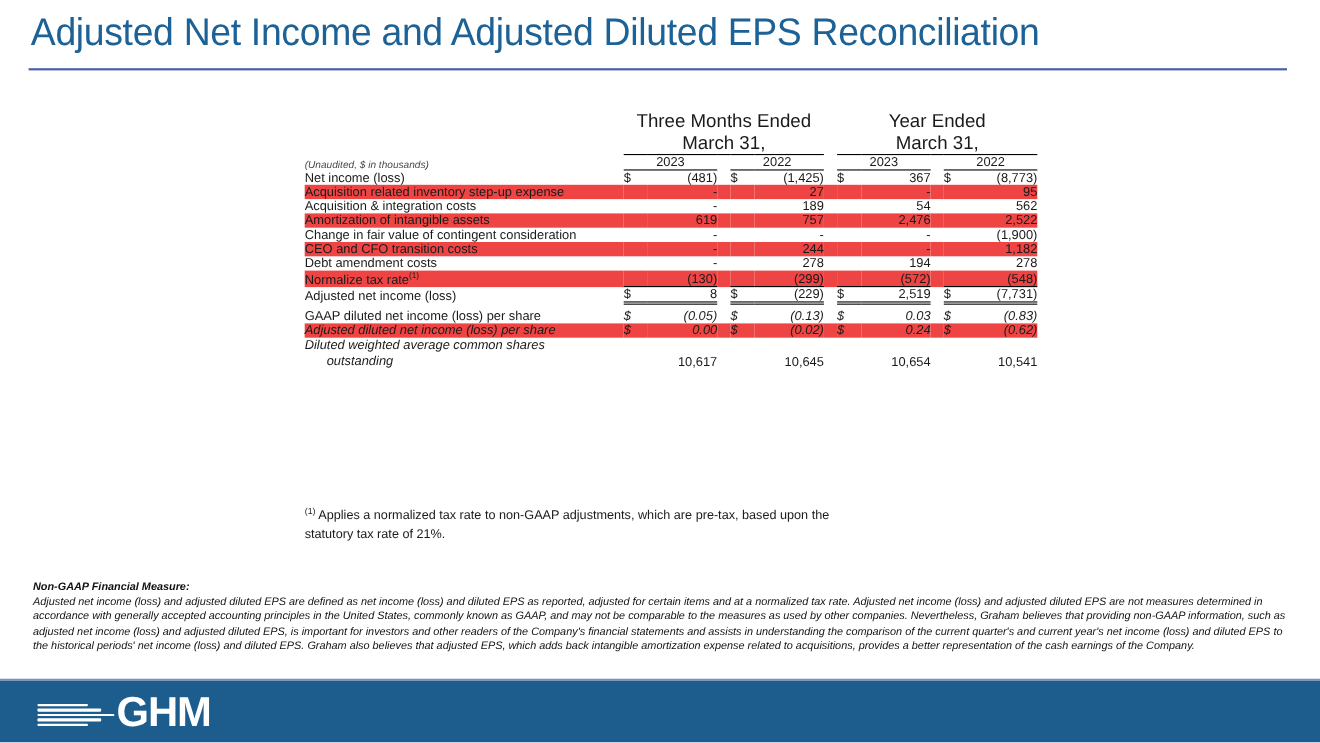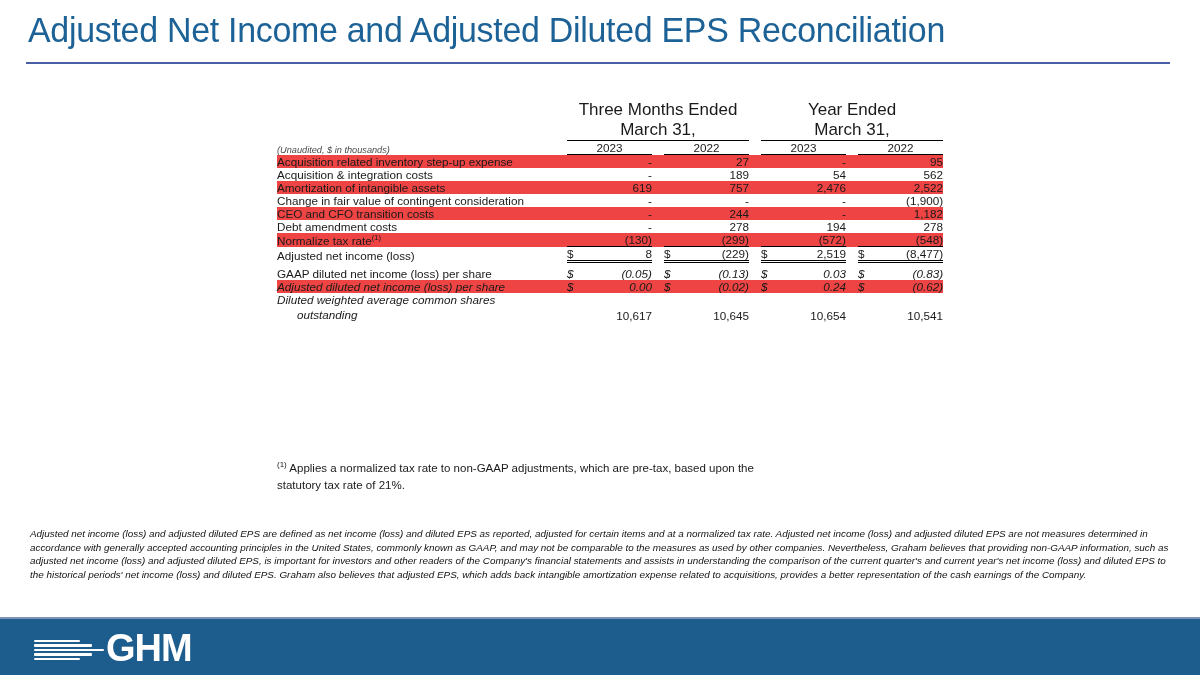--- a/index.html
+++ b/index.html
@@ -250,20 +250,34 @@
       <td class="unaudited">(Unaudited, $ in thousands)</td>
       <td class="yr-head yr-underline" colspan="2">2023</td>
       <td></td>
       <td class="yr-head yr-underline" colspan="2">2022</td>
       <td></td>
       <td class="yr-head yr-underline" colspan="2">2023</td>
       <td></td>
       <td class="yr-head yr-underline" colspan="2">2022</td>
     </tr>
 
+    <tr>
+      <td class="lbl bold">Net income (loss)</td>
+      <td class="cur bold">$</td>
+      <td class="val bold">(481)</td>
+      <td></td>
+      <td class="cur bold">$</td>
+      <td class="val bold">(1,425)</td>
+      <td></td>
+      <td class="cur bold">$</td>
+      <td class="val bold">367</td>
+      <td></td>
+      <td class="cur bold">$</td>
+      <td class="val bold">(8,773)</td>
+    </tr>
 
     <tr class="band">
       <td class="lbl">Acquisition related inventory step-up expense</td>
       <td class="cur"></td>
       <td class="val">-</td>
       <td></td>
       <td class="cur"></td>
       <td class="val">27</td>
       <td></td>
       <td class="cur"></td>
@@ -368,21 +382,21 @@
       <td class="cur bold ruled dbl-bottom">$</td>
       <td class="val bold ruled dbl-bottom">8</td>
       <td></td>
       <td class="cur bold ruled dbl-bottom">$</td>
       <td class="val bold ruled dbl-bottom">(229)</td>
       <td></td>
       <td class="cur bold ruled dbl-bottom">$</td>
       <td class="val bold ruled dbl-bottom">2,519</td>
       <td></td>
       <td class="cur bold ruled dbl-bottom">$</td>
-      <td class="val bold ruled dbl-bottom">(8,477)</td>
+      <td class="val bold ruled dbl-bottom">(7,731)</td>
     </tr>
 
     <tr class="spacer-row">
           <td colspan="12"></td>
         </tr>
 
     <tr>
       <td class="lbl bold">GAAP diluted net income (loss) per share</td>
       <td class="cur bold ital">$</td>
       <td class="val ital">(0.05)</td>
@@ -429,20 +443,21 @@
   </tbody>
     </table>
 </div>
 
 <div class="footnote">
   <sup>(1)</sup>
   <span>Applies a normalized tax rate to non-GAAP adjustments, which are pre-tax, based upon the statutory tax rate of 21%.</span>
 </div>
 
 <div class="nongaap">
+  <span class="ng-head">Non-GAAP Financial Measure:</span>
   <span>Adjusted net income (loss) and adjusted diluted EPS are defined as net income (loss) and diluted EPS as reported, adjusted for certain items and at a normalized tax rate. Adjusted net income (loss) and adjusted diluted EPS are not measures determined in accordance with generally accepted accounting principles in the United States, commonly known as GAAP, and may not be comparable to the measures as used by other companies. Nevertheless, Graham believes that providing non-GAAP information, such as adjusted net income (loss) and adjusted diluted EPS, is important for investors and other readers of the Company's financial statements and assists in understanding the comparison of the current quarter's and current year's net income (loss) and diluted EPS to the historical periods' net income (loss) and diluted EPS. Graham also believes that adjusted EPS, which adds back intangible amortization expense related to acquisitions, provides a better representation of the cash earnings of the Company.</span>
 </div>
 
 <div class="footer-topline"></div>
 <div class="footer">
   <div class="logo">
     <div class="logo-speed">
       <i style="width:46px"></i>
       <i style="width:58px"></i>
       <i style="width:70px"></i>

